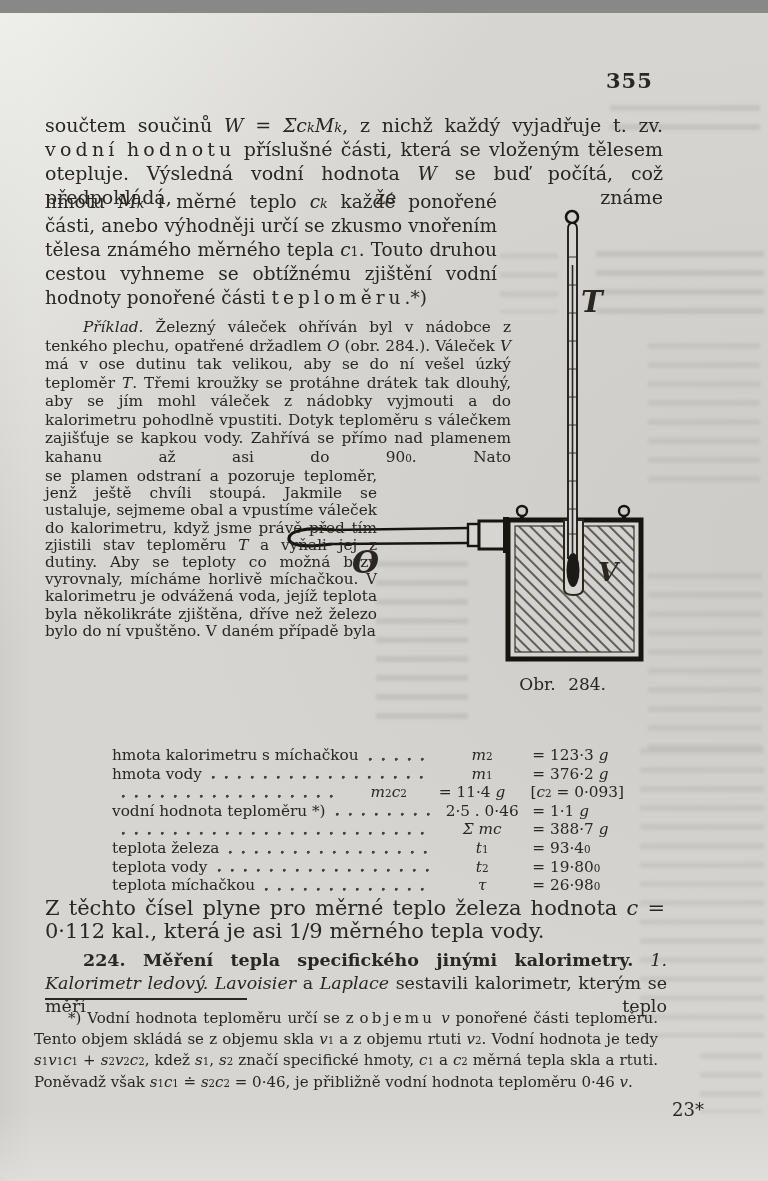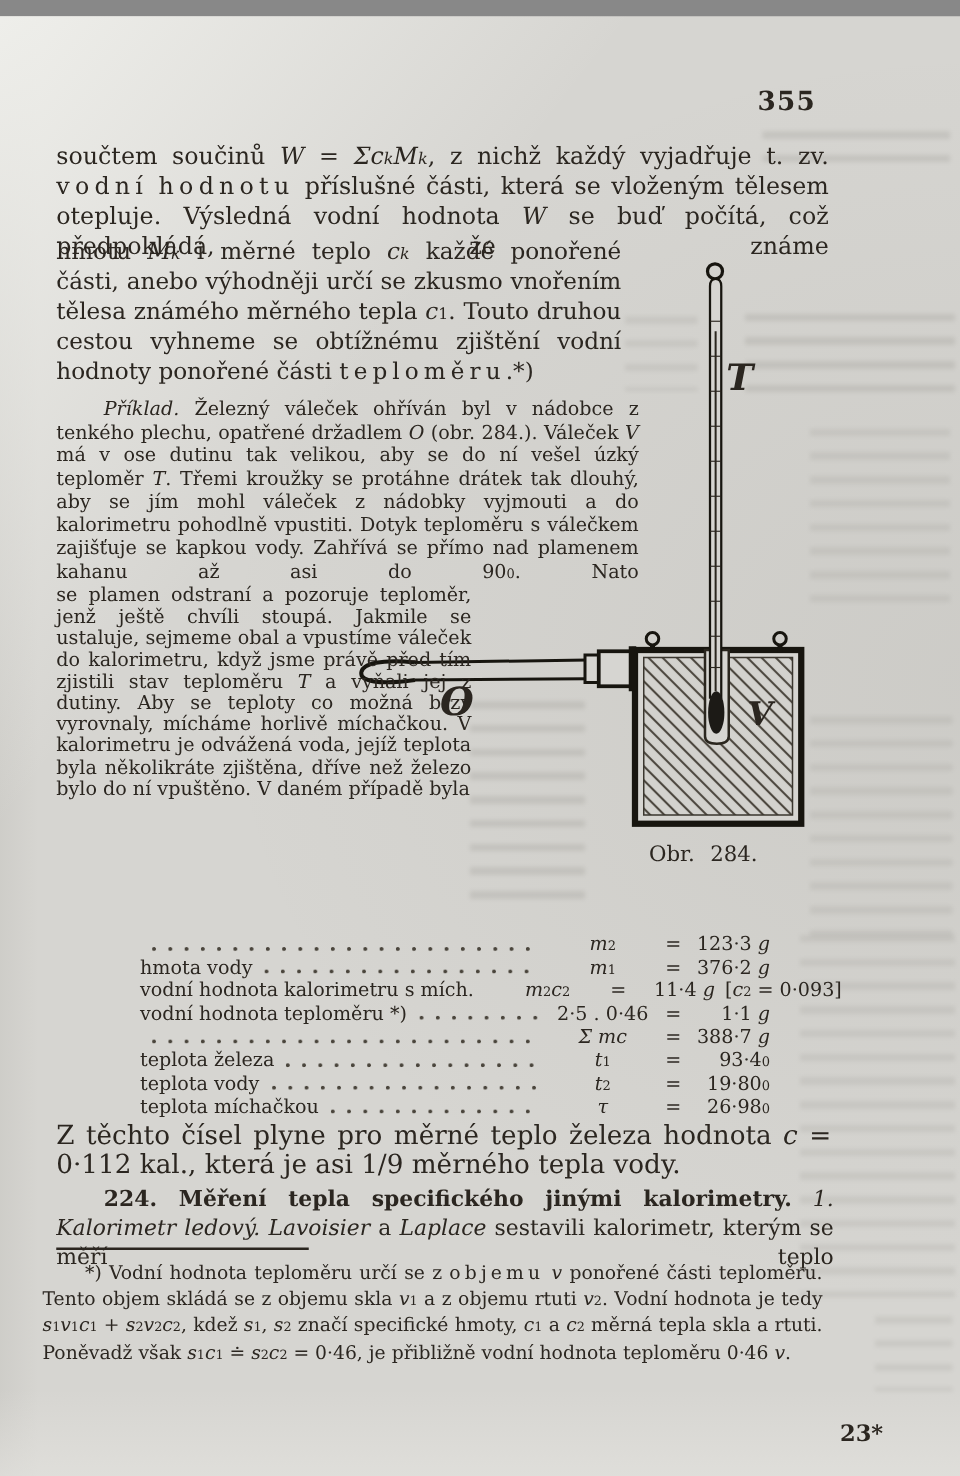--- a/index.html
+++ b/index.html
@@ -24,32 +24,32 @@
   sup{font-size:68%;vertical-align:35%;line-height:0;}
   .sp{letter-spacing:0.22em;}
   .p1a{left:45px;top:100px;width:618px;font-size:19px;line-height:24px;text-align-last:justify;}
   .p1b{left:45px;top:177px;width:452px;font-size:18.5px;line-height:24px;}
   .p2a{left:45px;top:305px;width:466px;font-size:15.3px;line-height:18.5px;text-indent:38px;text-align-last:justify;}
   .p2b{left:45px;top:455px;width:332px;font-size:15.3px;line-height:17.2px;}
   .p3{left:45px;top:884px;width:620px;font-size:21px;line-height:22.5px;}
   .p4{left:45px;top:936px;width:622px;font-size:17.5px;line-height:23px;text-indent:38px;text-align-last:justify;}
   .footnote{left:34px;top:995px;width:624px;font-size:15px;line-height:21.2px;text-indent:34px;}
   .pagenum{left:606px;top:55px;font-size:21px;font-weight:bold;letter-spacing:1px;z-index:10;}
-  .sigmark{left:672px;top:1124px;font-size:18px;font-weight:bold;z-index:10;}
+  .sigmark{left:672px;top:1086px;font-size:18px;font-weight:normal;z-index:10;}
   .fnrule{left:45px;top:985px;width:202px;height:2px;background:#2b2620;z-index:10;}
   
   .dtable{left:112px;top:733px;width:512px;z-index:10;font-size:15.3px;}
   .trow{display:flex;align-items:baseline;height:18.6px;white-space:nowrap;}
   .tlabel{flex:none;}
   .leader{flex:1 1 auto;height:5px;align-self:flex-end;margin:0 7px 3px 9px;
     background-image:radial-gradient(circle at 2.2px 2.2px,#4a453c 1.25px,rgba(0,0,0,0) 1.8px);
     background-size:13px 5px;background-repeat:repeat-x;}
   .tsym{flex:none;width:86px;text-align:center;}
   .teq{flex:none;padding:0 5px 0 7px;}
-  .tval{flex:none;width:66px;text-align:right;}
+  .tval{flex:none;width:66px;text-align:left;}
   .tnote{flex:none;margin-left:8px;}
   
   .figsvg{left:270px;top:190px;z-index:9;}
   .figlabel{position:absolute;font-style:italic;font-weight:bold;z-index:11;}
   .lblT{left:581px;top:272px;font-size:29px;}
   .lblO{left:352px;top:531px;font-size:31px;}
   .lblV{left:598px;top:544px;font-size:26px;}
   .figcaption{left:446px;top:661px;width:160px;text-align:right;font-size:17px;word-spacing:7px;z-index:10;}
   
   .bleed{position:absolute;z-index:1;opacity:0.22;filter:blur(1.6px);
@@ -72,36 +72,36 @@
 
   <div class="abs pagenum">355</div>
 
   <div class="para p1a">součtem součinů <i>W</i> = <i>Σc<sub>k</sub>M<sub>k</sub></i>, z nichž každý vyjadřuje t. zv. <span class="sp">vodní</span> <span class="sp">hodnotu</span> příslušné části, která se vloženým tělesem otepluje. Výsledná vodní hodnota <i>W</i> se buď počítá, což předpokládá, že známe</div>
   <div class="para p1b">hmotu <i>M<sub>k</sub></i> i měrné teplo <i>c<sub>k</sub></i> každé ponořené části, anebo výhodněji určí se zkusmo vnořením tělesa známého měrného tepla <i>c</i><sub>1</sub>. Touto druhou cestou vyhneme se obtížnému zjištění vodní hodnoty ponořené části <span class="sp">teploměru</span>.*)</div>
   <div class="para p2a"><i>Příklad.</i> Železný váleček ohříván byl v nádobce z tenkého plechu, opatřené držadlem <i>O</i> (obr. 284.). Váleček <i>V</i> má v ose dutinu tak velikou, aby se do ní vešel úzký teploměr <i>T</i>. Třemi kroužky se protáhne drátek tak dlouhý, aby se jím mohl váleček z nádobky vyjmouti a do kalorimetru pohodlně vpustiti. Dotyk teploměru s válečkem zajišťuje se kapkou vody. Zahřívá se přímo nad plamenem kahanu až asi do 90<sup>0</sup>. Nato</div>
   <div class="para p2b">se plamen odstraní a pozoruje teploměr, jenž ještě chvíli stoupá. Jakmile se ustaluje, sejmeme obal a vpustíme váleček do kalorimetru, když jsme právě před tím zjistili stav teploměru <i>T</i> a vyňali jej z dutiny. Aby se teploty co možná brzy vyrovnaly, mícháme horlivě míchačkou. V kalorimetru je odvážená voda, jejíž teplota byla několikráte zjištěna, dříve než železo bylo do ní vpuštěno. V daném případě byla</div>
 
   <div class="abs dtable">
     <div class="trow">
+      <span class="tlabel">hmota kalorimetru s míchačkou</span>
         <span class="leader"></span>
         <span class="tsym"><i>m</i><sub>2</sub></span>
         <span class="teq">=</span>
         <span class="tval">123·3 <i>g</i></span>
         <span class="tnote"></span>
     </div>
     <div class="trow">
       <span class="tlabel">hmota vody</span>
         <span class="leader"></span>
         <span class="tsym"><i>m</i><sub>1</sub></span>
         <span class="teq">=</span>
         <span class="tval">376·2 <i>g</i></span>
         <span class="tnote"></span>
     </div>
     <div class="trow">
-      <span class="tlabel">vodní hodnota kalorimetru s mích.</span>
         <span class="leader"></span>
         <span class="tsym"><i>m</i><sub>2</sub><i>c</i><sub>2</sub></span>
         <span class="teq">=</span>
         <span class="tval">11·4 <i>g</i></span>
         <span class="tnote">[<i>c</i><sub>2</sub> = 0·093]</span>
     </div>
     <div class="trow">
       <span class="tlabel">vodní hodnota teploměru *)</span>
         <span class="leader"></span>
         <span class="tsym">2·5 . 0·46</span>

